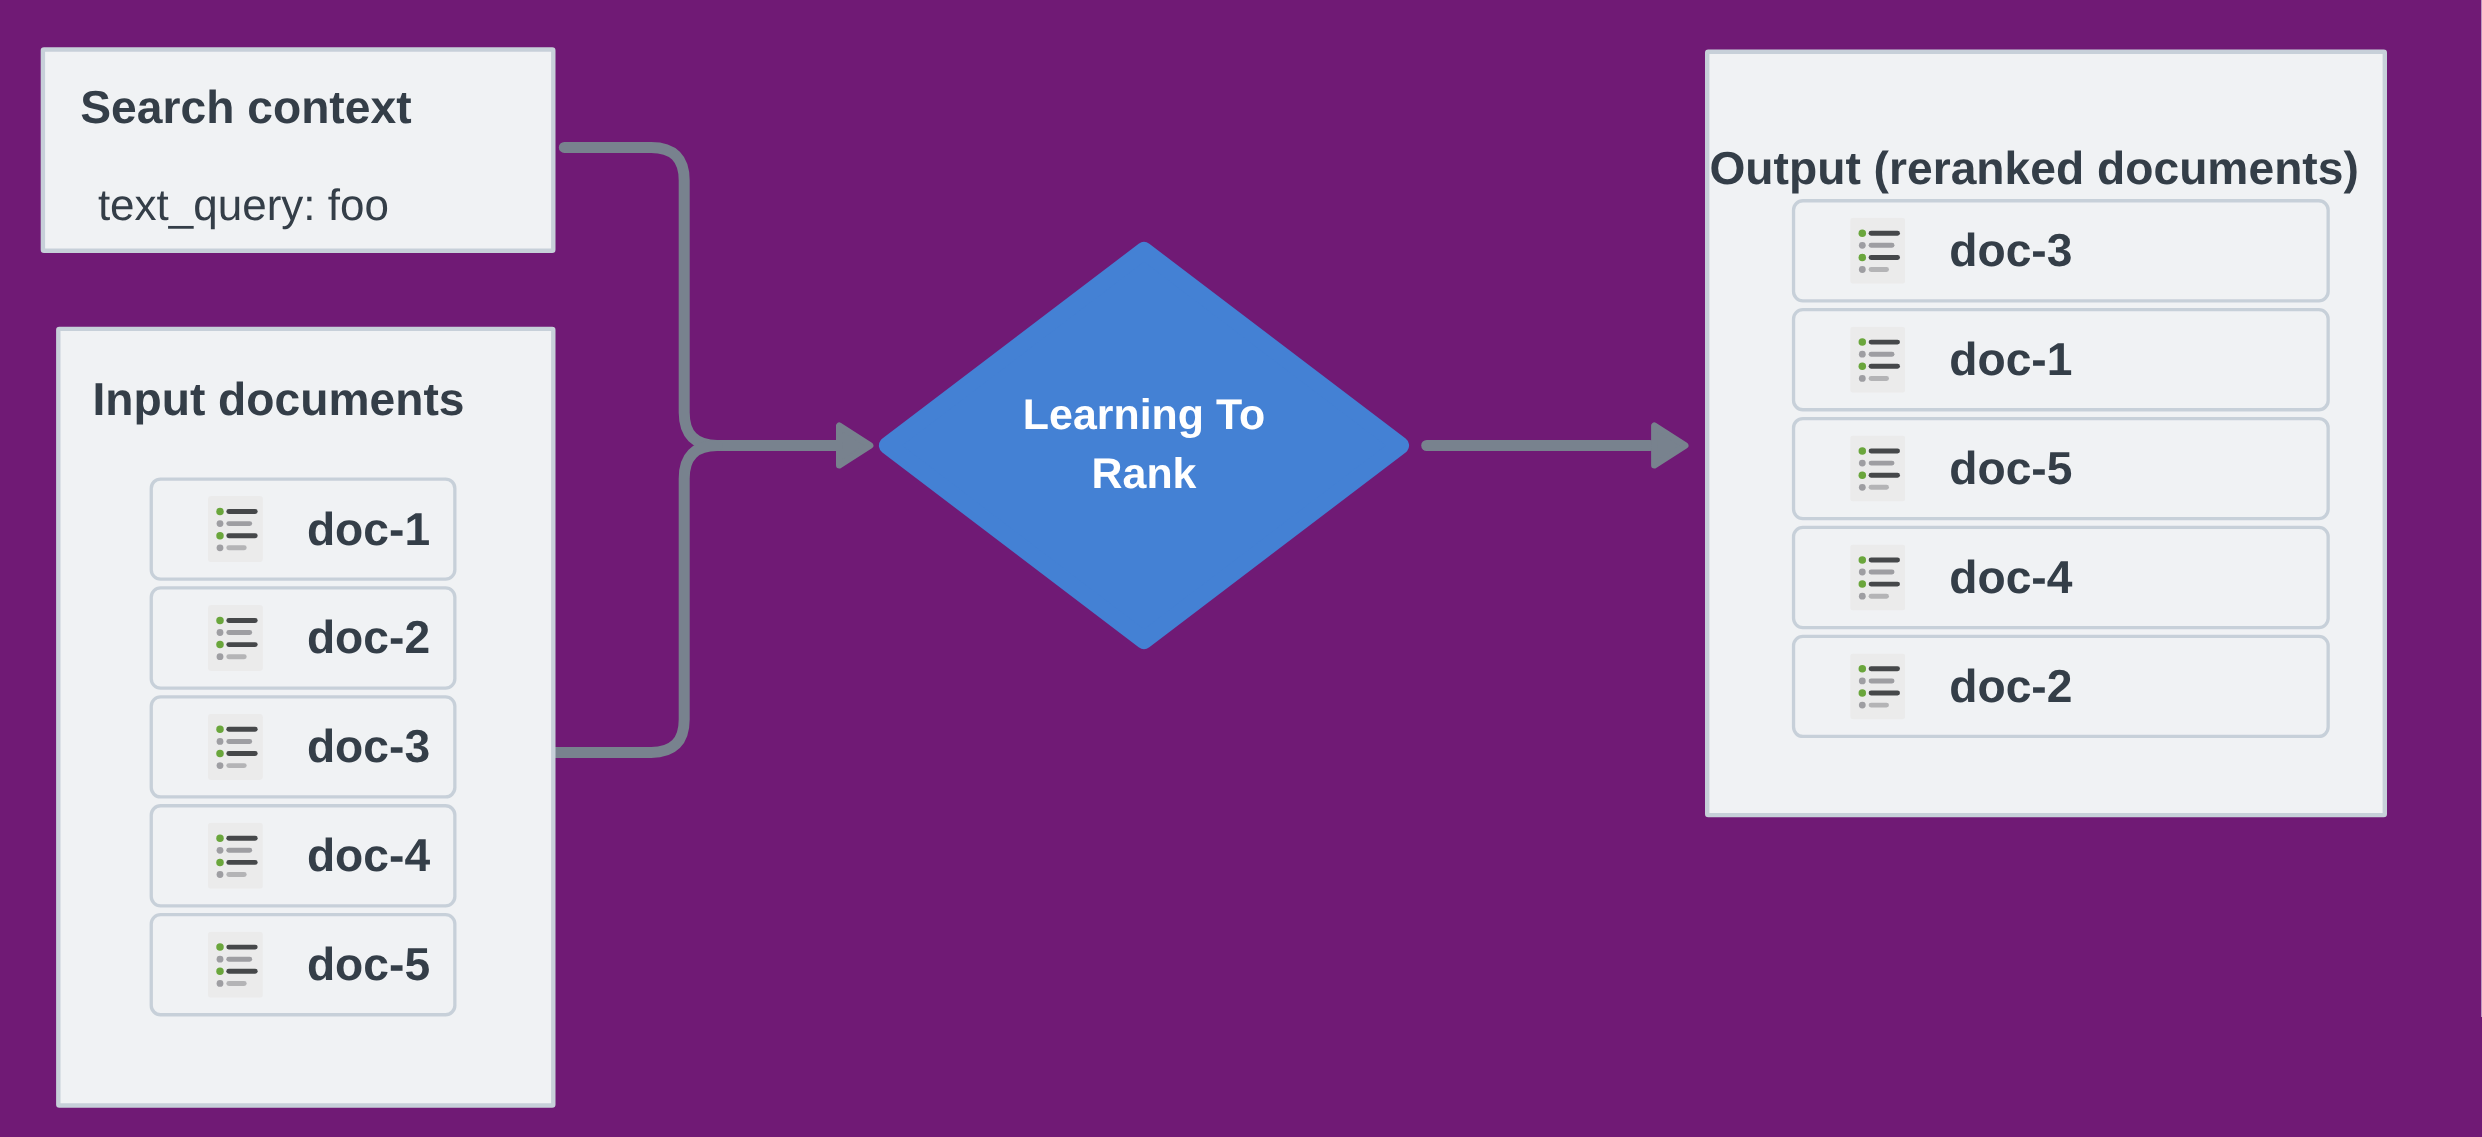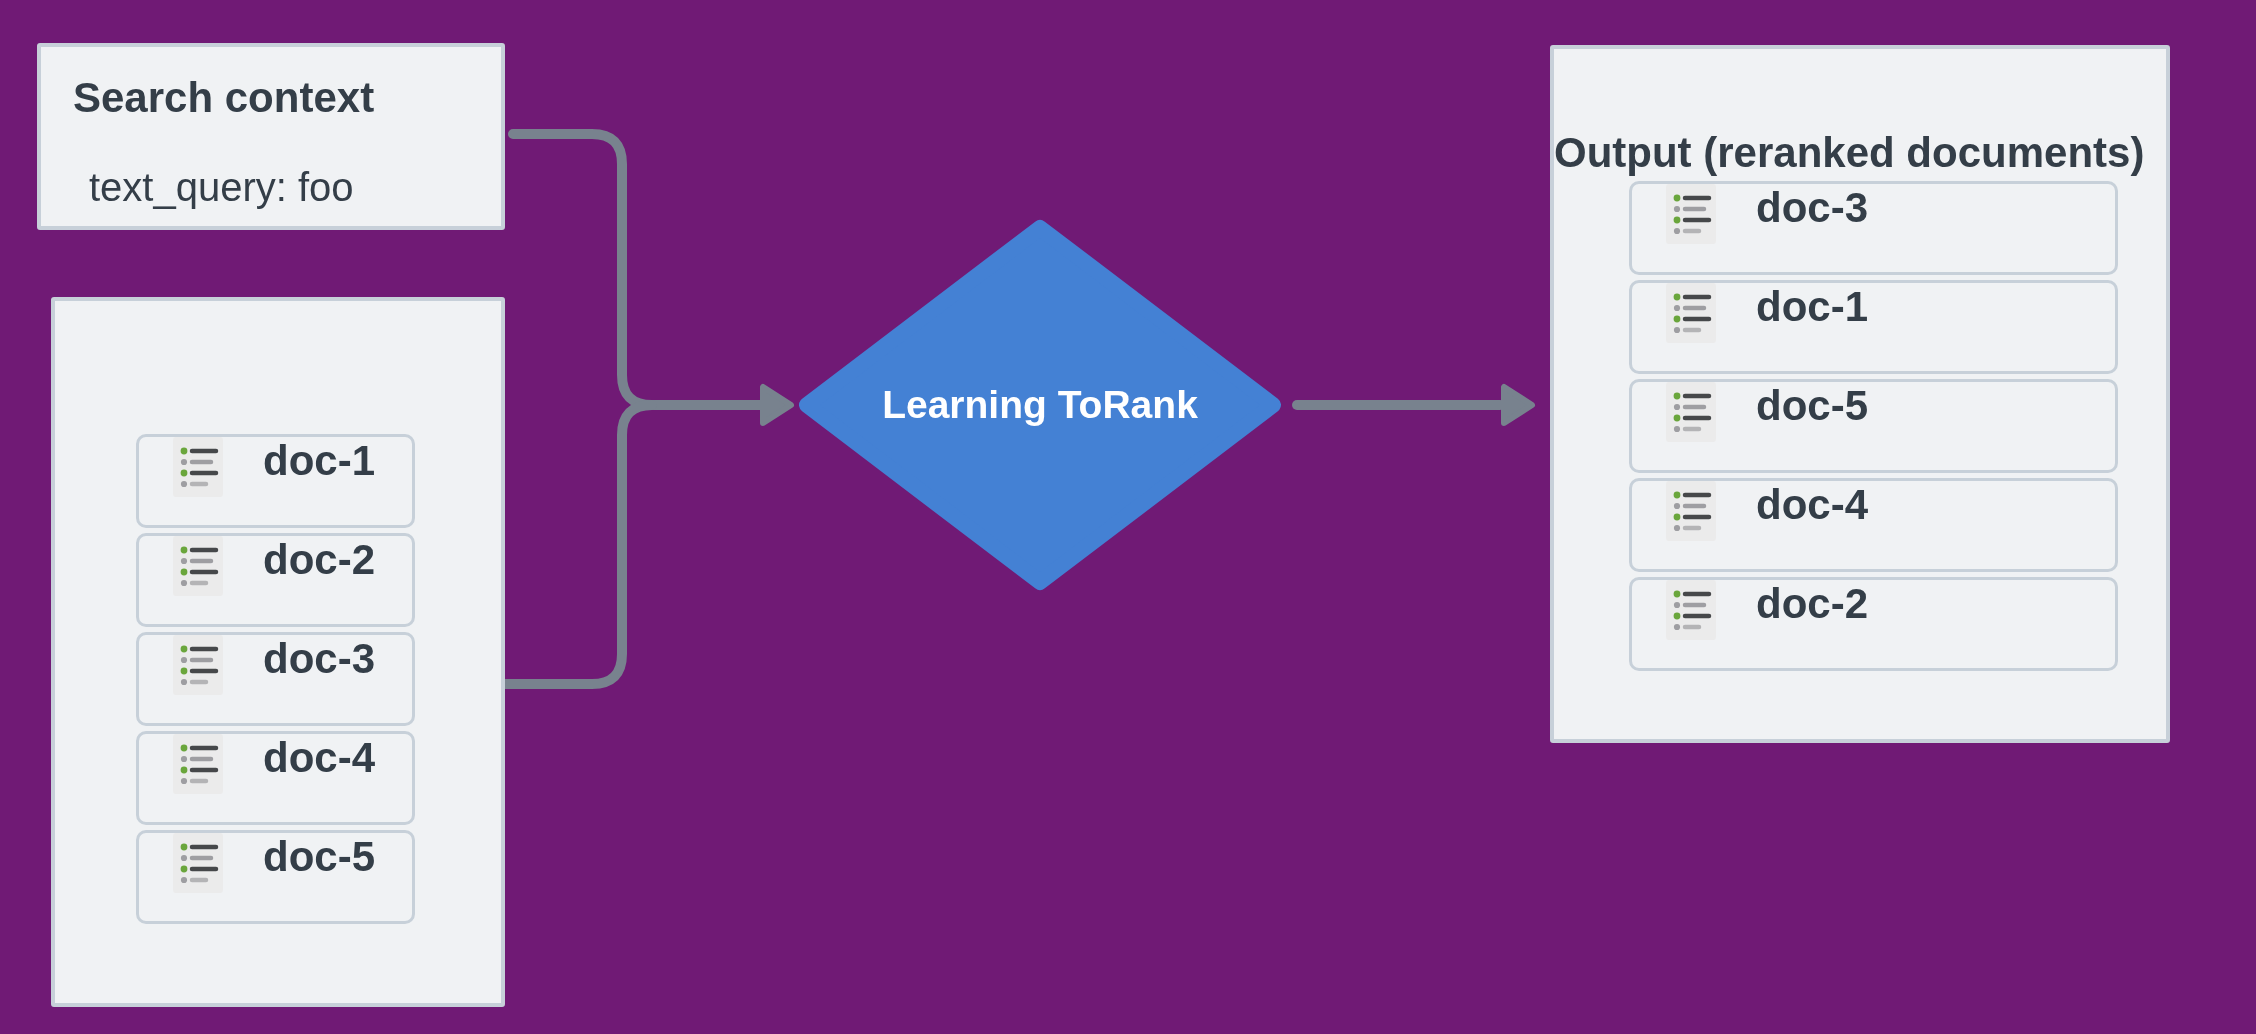--- a/index.html
+++ b/index.html
@@ -19,32 +19,32 @@
   .panel.search .ctx-value{position:absolute;left:48px;top:116px;margin:0;font-size:40px;line-height:48px;font-weight:normal;white-space:nowrap;}
   .panel.input{left:51px;top:297px;width:454px;height:710px;}
   .panel.input h2{left:29px;top:36px;}
   .panel.output{left:1550px;top:45px;width:620px;height:698px;}
   .panel.output h2{left:0;right:0;top:78px;text-align:left;}
 
   .doc-list{position:absolute;}
   .panel.input .doc-list{left:81px;top:133px;width:279px;}
   .panel.output .doc-list{left:75px;top:132px;width:489px;}
   .doc-item{box-sizing:border-box;height:94px;margin-bottom:5px;border:3px solid var(--item-border,#c7d0d9);
-            border-radius:10px;display:flex;padding-left:34px;}
+            border-radius:10px;display:flex;align-items:center;padding-left:50px;}
   .doc-item:last-child{margin-bottom:0;}
   .doc-icon{width:50px;height:60px;flex:0 0 auto;}
   .doc-icon .bg{fill:var(--icon-bg,#ebebeb);}
   .doc-icon .dot-g{fill:var(--icon-green,#6aa63c);}
   .doc-icon .dot-x{fill:var(--icon-gray,#9e9ea2);}
   .doc-icon .ln-d{stroke:var(--icon-dark,#46484a);stroke-width:4.5;stroke-linecap:round;}
   .doc-icon .ln-g{stroke:var(--icon-gray,#9e9ea2);stroke-width:4.5;stroke-linecap:round;}
   .doc-icon .ln-l{stroke:var(--icon-gray-light,#b4b4b6);stroke-width:4.5;stroke-linecap:round;}
   .doc-label{margin-left:40px;font-size:42px;font-weight:bold;color:var(--text,#343e48);white-space:nowrap;}
 
-  .diamond-label{position:absolute;left:880px;top:332px;width:320px;height:146px;display:flex;flex-direction:row;
+  .diamond-label{position:absolute;left:880px;top:332px;width:320px;height:146px;display:flex;flex-direction:column;
                  align-items:center;justify-content:center;text-align:center;}
   .diamond-label span{display:block;font-size:39px;line-height:54px;font-weight:bold;color:var(--diamond-text,#ffffff);white-space:nowrap;}
 </style>
 </head>
 <body>
 
 <div class="stage">
 
   <svg class="connectors" viewBox="0 0 2256 1034" aria-hidden="true">
     <path class="conn" d="M513 134 H592 Q622 134 622 164 V375 Q622 405 652 405 H760"></path>
@@ -54,20 +54,21 @@
     <polygon class="head" points="1504,387 1504,423 1532,405"></polygon>
     <polygon class="diamond" points="807,405 1040,228 1273,405 1040,582"></polygon>
   </svg>
 
   <section class="panel search">
     <h2>Search context</h2>
     <p class="ctx-value">text_query: foo</p>
   </section>
 
   <section class="panel input">
+    <h2>Input documents</h2>
     <div class="doc-list" id="input-doc-list">
   <div class="doc-item">
     <svg class="doc-icon" viewBox="0 0 50 60" aria-hidden="true">
       <rect class="bg" x="0" y="0" width="50" height="60" rx="3"></rect>
       <circle class="dot-g" cx="11" cy="14" r="3.4"></circle>
       <line class="ln-d" x1="19" y1="14" x2="43" y2="14"></line>
       <circle class="dot-x" cx="11" cy="25" r="3.1"></circle>
       <line class="ln-g" x1="19" y1="25" x2="38" y2="25"></line>
       <circle class="dot-g" cx="11" cy="36" r="3.4"></circle>
       <line class="ln-d" x1="19" y1="36" x2="43" y2="36"></line>

